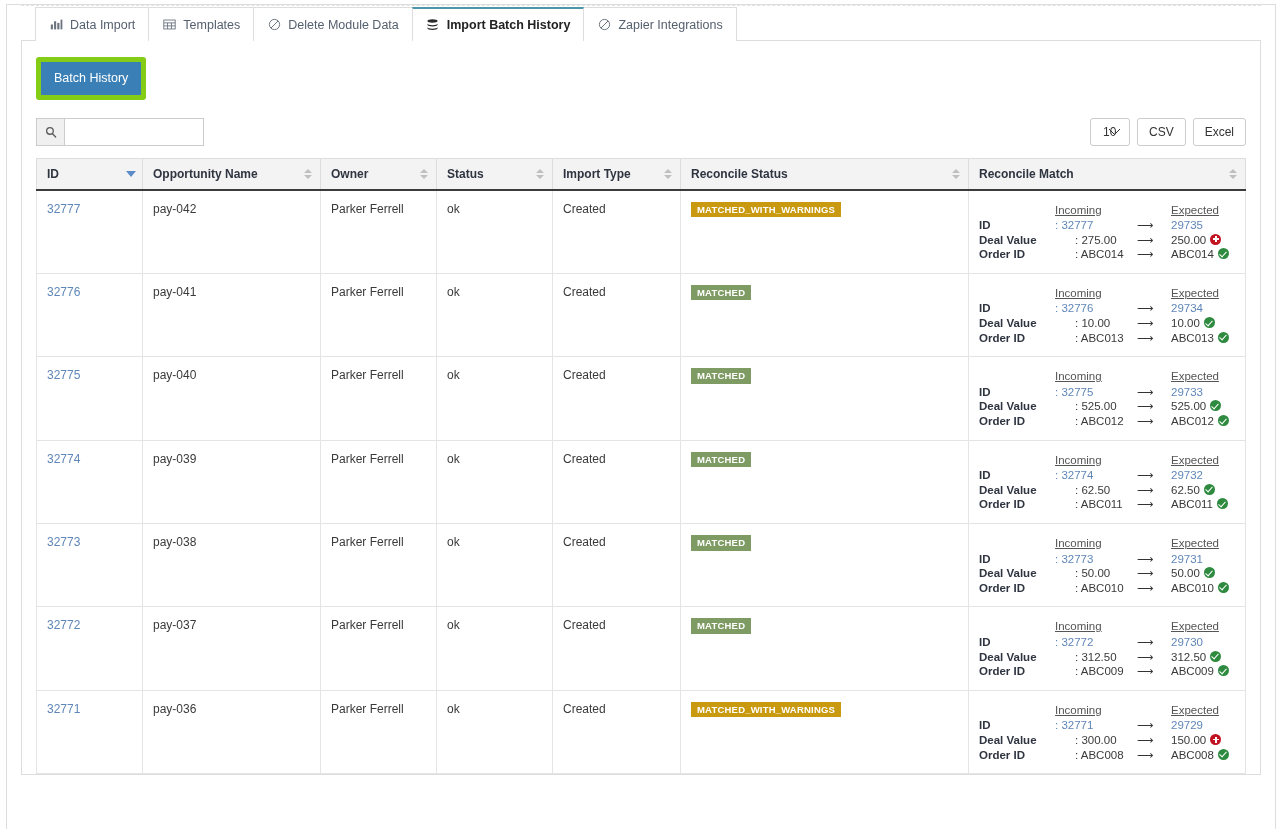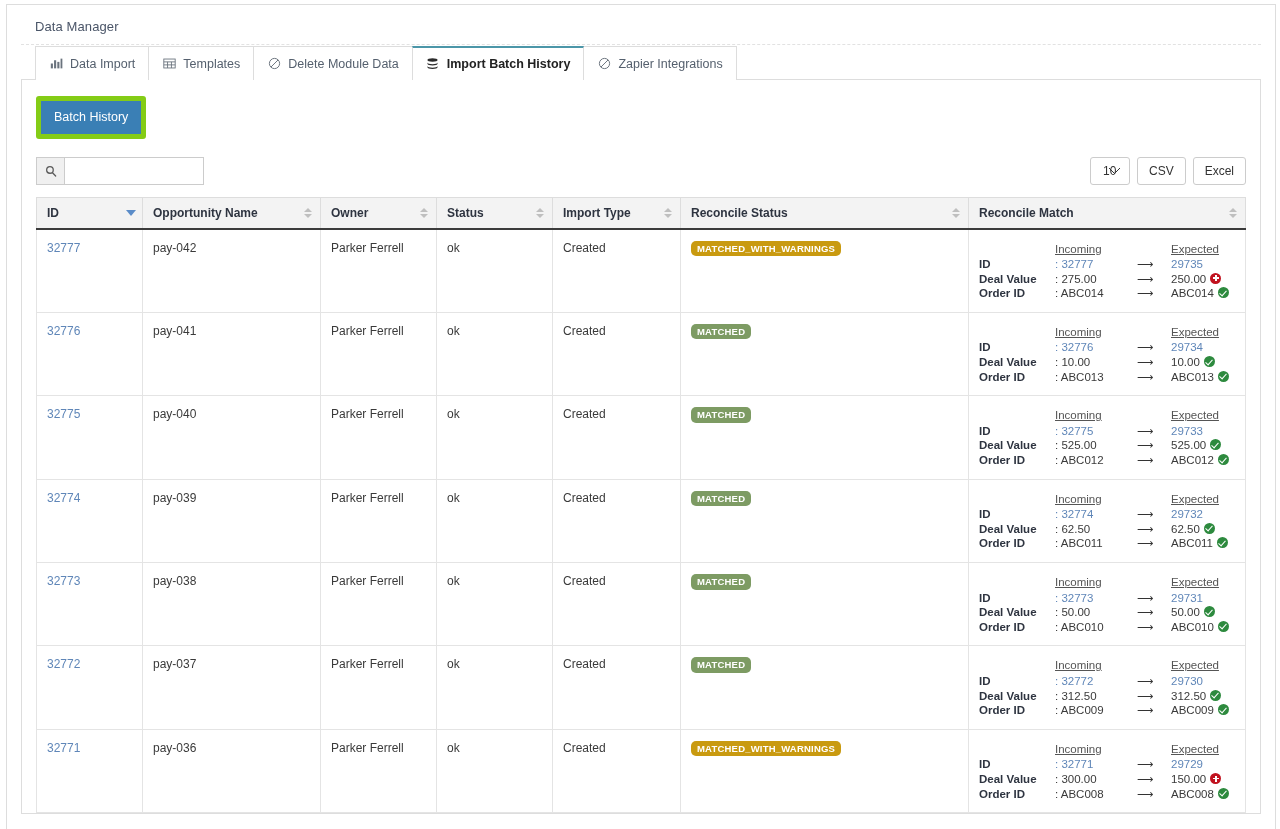--- a/index.html
+++ b/index.html
@@ -212,21 +212,21 @@
   }
   td.id-cell a { color: #5f86b8; text-decoration: none; cursor: pointer; }
 
   .badge {
     display: inline-block;
     color: #fff;
     font-size: 9.5px;
     font-weight: bold;
     letter-spacing: .2px;
     padding: 3px 6px 3px 6px;
-    border-radius: 5px;
+    border-radius: 0;
     line-height: 1;
     vertical-align: top;
   }
   .badge.matched { background: #7d9b63; }
   .badge.warn { background: #c99a10; }
 
   
   .rm {
     display: grid;
     grid-template-columns: 76px 76px 40px auto;
@@ -236,21 +236,21 @@
     color: #3a3a3a;
     padding-top: 1px;
   }
   .rm .lbl { font-weight: bold; color: #2e3440; }
   .rm .hd {
     text-decoration: underline;
     color: #555;
     padding-bottom: 1px;
   }
   .rm .inc { color: #5f86b8; white-space: nowrap; }
-  .rm .inc.plain { color: #3a3a3a; }
+  .rm .inc.plain { color: #3a3a3a; margin-left: 20px; }
   .rm .arr { color: #333; text-align: left; padding-left: 6px; }
   .rm .exp { color: #3a3a3a; white-space: nowrap; }
   .rm .exp.blue { color: #5f86b8; }
   .rm .sp { }
 
   .mk {
     display: inline-block;
     width: 11px; height: 11px;
     border-radius: 50%;
     position: relative;
@@ -283,21 +283,20 @@
     background: #fff;
   }
 </style>
 </head>
 <body>
 
 <div id="page">
   <div class="page-frame">
     <div class="page-inner">
 
-      <div class="page-title">Data Manager</div>
       <div class="title-rule"></div>
 
       <div class="tabs" id="tabs">
           <div class="tab">
             <span class="tab-icon">
               <svg width="13" height="13" viewBox="0 0 16 16" fill="currentColor">
                 <rect x="1" y="8" width="2.6" height="6"></rect>
                 <rect x="5" y="4" width="2.6" height="10"></rect>
                 <rect x="9" y="6" width="2.6" height="8"></rect>
                 <rect x="13" y="2" width="2.2" height="12"></rect>

